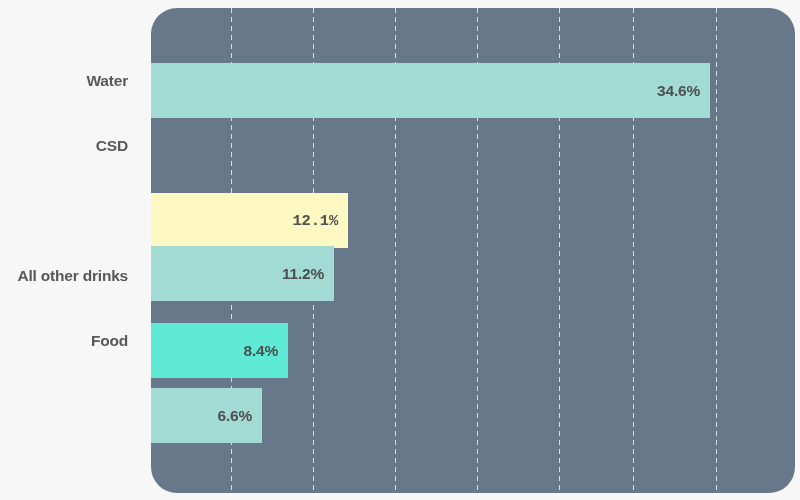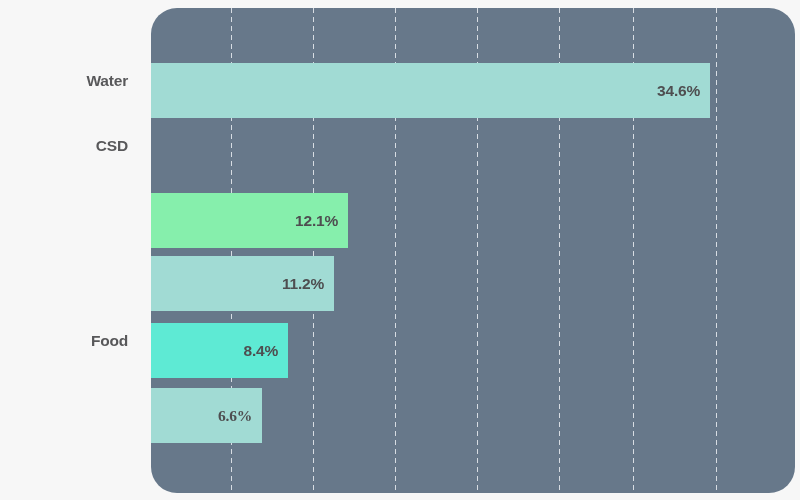--- a/index.html
+++ b/index.html
@@ -90,43 +90,44 @@
   }
 </style>
 </head>
 <body>
 
 <div id="chart-root" style="background: rgb(247, 247, 247);">
 
   <div id="category-axis">
     <div class="cat-label" style="top: 73px; color: rgb(88, 88, 90);">Water</div>
     <div class="cat-label" style="top: 138px; color: rgb(88, 88, 90);">CSD</div>
+    <div class="cat-label" style="top: 268px; color: rgb(88, 88, 90);">All other drinks</div>
     <div class="cat-label" style="top: 333px; color: rgb(88, 88, 90);">Food</div>
   </div>
 
   <div id="plot-area" style="left: 151px; top: 8px; width: 644px; height: 485px; background: rgb(103, 120, 138);">
 
     <div class="gridline" style="left: 80px;"></div>
     <div class="gridline" style="left: 162px;"></div>
     <div class="gridline" style="left: 244px;"></div>
     <div class="gridline" style="left: 326px;"></div>
     <div class="gridline" style="left: 408px;"></div>
     <div class="gridline" style="left: 482px;"></div>
     <div class="gridline" style="left: 565px;"></div>
 
     <div class="bar" style="top: 55px; height: 55px; width: 559px; background: rgb(161, 219, 212);">
       <span class="bar-value">34.6%</span>
     </div>
-    <div class="bar" style="top: 185px; height: 55px; width: 197px; background: #86efac;">
+    <div class="bar" style="top: 185px; height: 55px; width: 197px; background: #fef9c3; font-family: Liberation Mono, monospace;">
       <span class="bar-value">12.1%</span>
     </div>
-    <div class="bar" style="top: 248px; height: 55px; width: 183px; background: rgb(161, 219, 212);">
+    <div class="bar" style="top: 238px; height: 55px; width: 183px; background: rgb(161, 219, 212);">
       <span class="bar-value">11.2%</span>
     </div>
     <div class="bar" style="top: 315px; height: 55px; width: 137px; background: #5eead4;">
       <span class="bar-value">8.4%</span>
     </div>
-    <div class="bar" style="top: 380px; height: 55px; width: 111px; background: rgb(161, 219, 212); font-family: Liberation Serif, serif;">
+    <div class="bar" style="top: 380px; height: 55px; width: 111px; background: rgb(161, 219, 212);">
       <span class="bar-value">6.6%</span>
     </div>
 
   </div>
 </div>
 
 </body></html>

